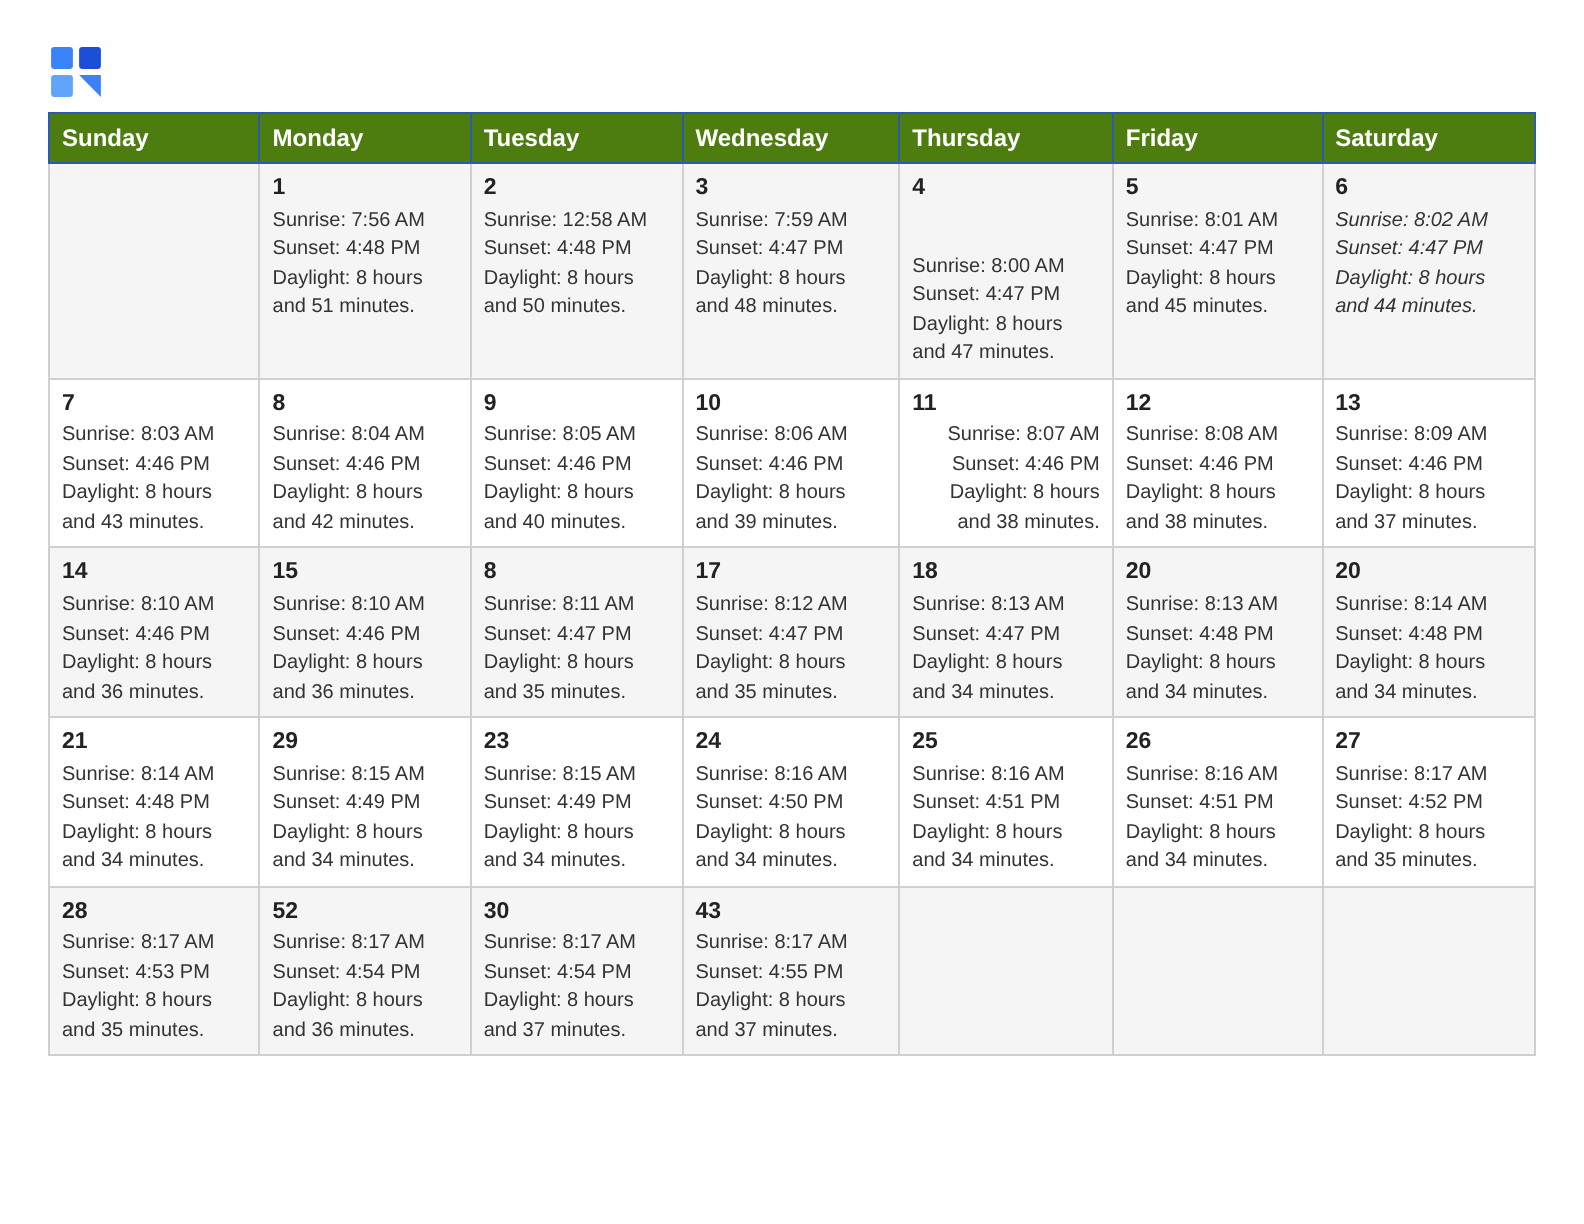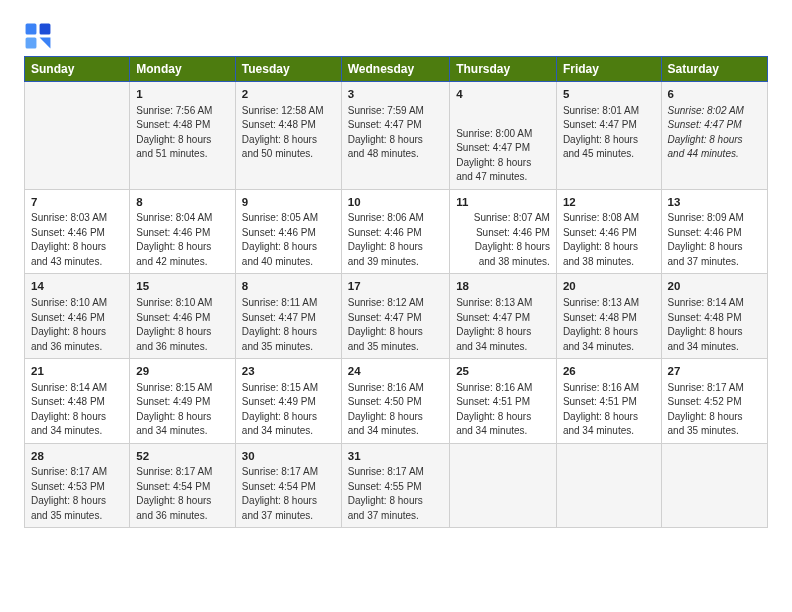--- a/index.html
+++ b/index.html
@@ -346,21 +346,21 @@
 and 36 minutes.</div>
           </td>
           <td>
             <span class="day-num">30</span>
             <div class="cell-info" style="white-space: pre-line;">Sunrise: 8:17 AM
 Sunset: 4:54 PM
 Daylight: 8 hours
 and 37 minutes.</div>
           </td>
           <td>
-            <span class="day-num">31</span>
+            <span class="day-num">43</span>
             <div class="cell-info" style="white-space: pre-line;">Sunrise: 8:17 AM
 Sunset: 4:55 PM
 Daylight: 8 hours
 and 37 minutes.</div>
           </td>
           <td></td>
           <td></td>
           <td></td>
         </tr>
       </tbody>

